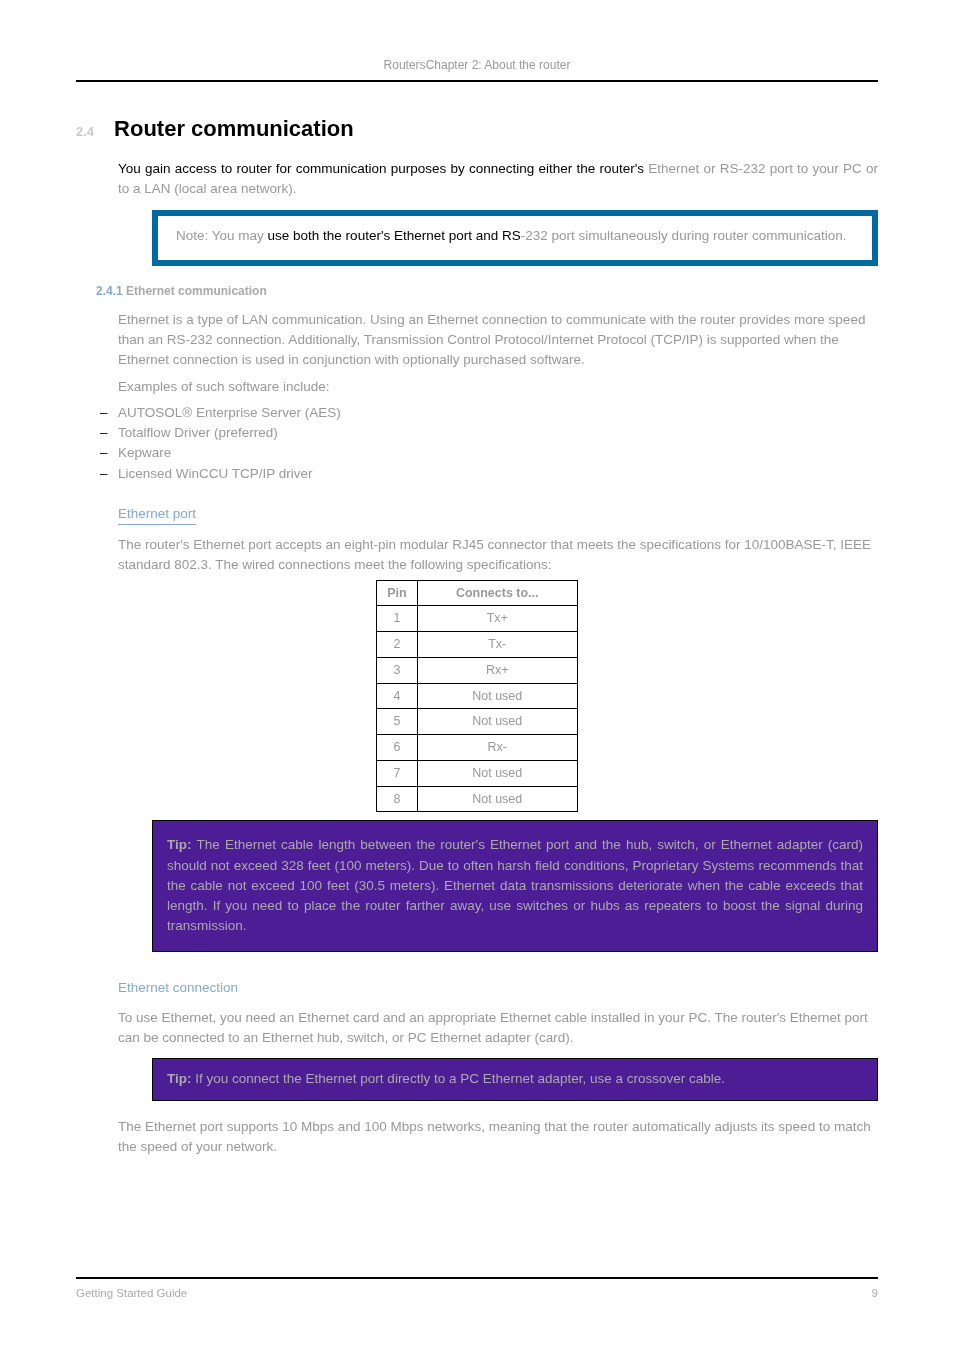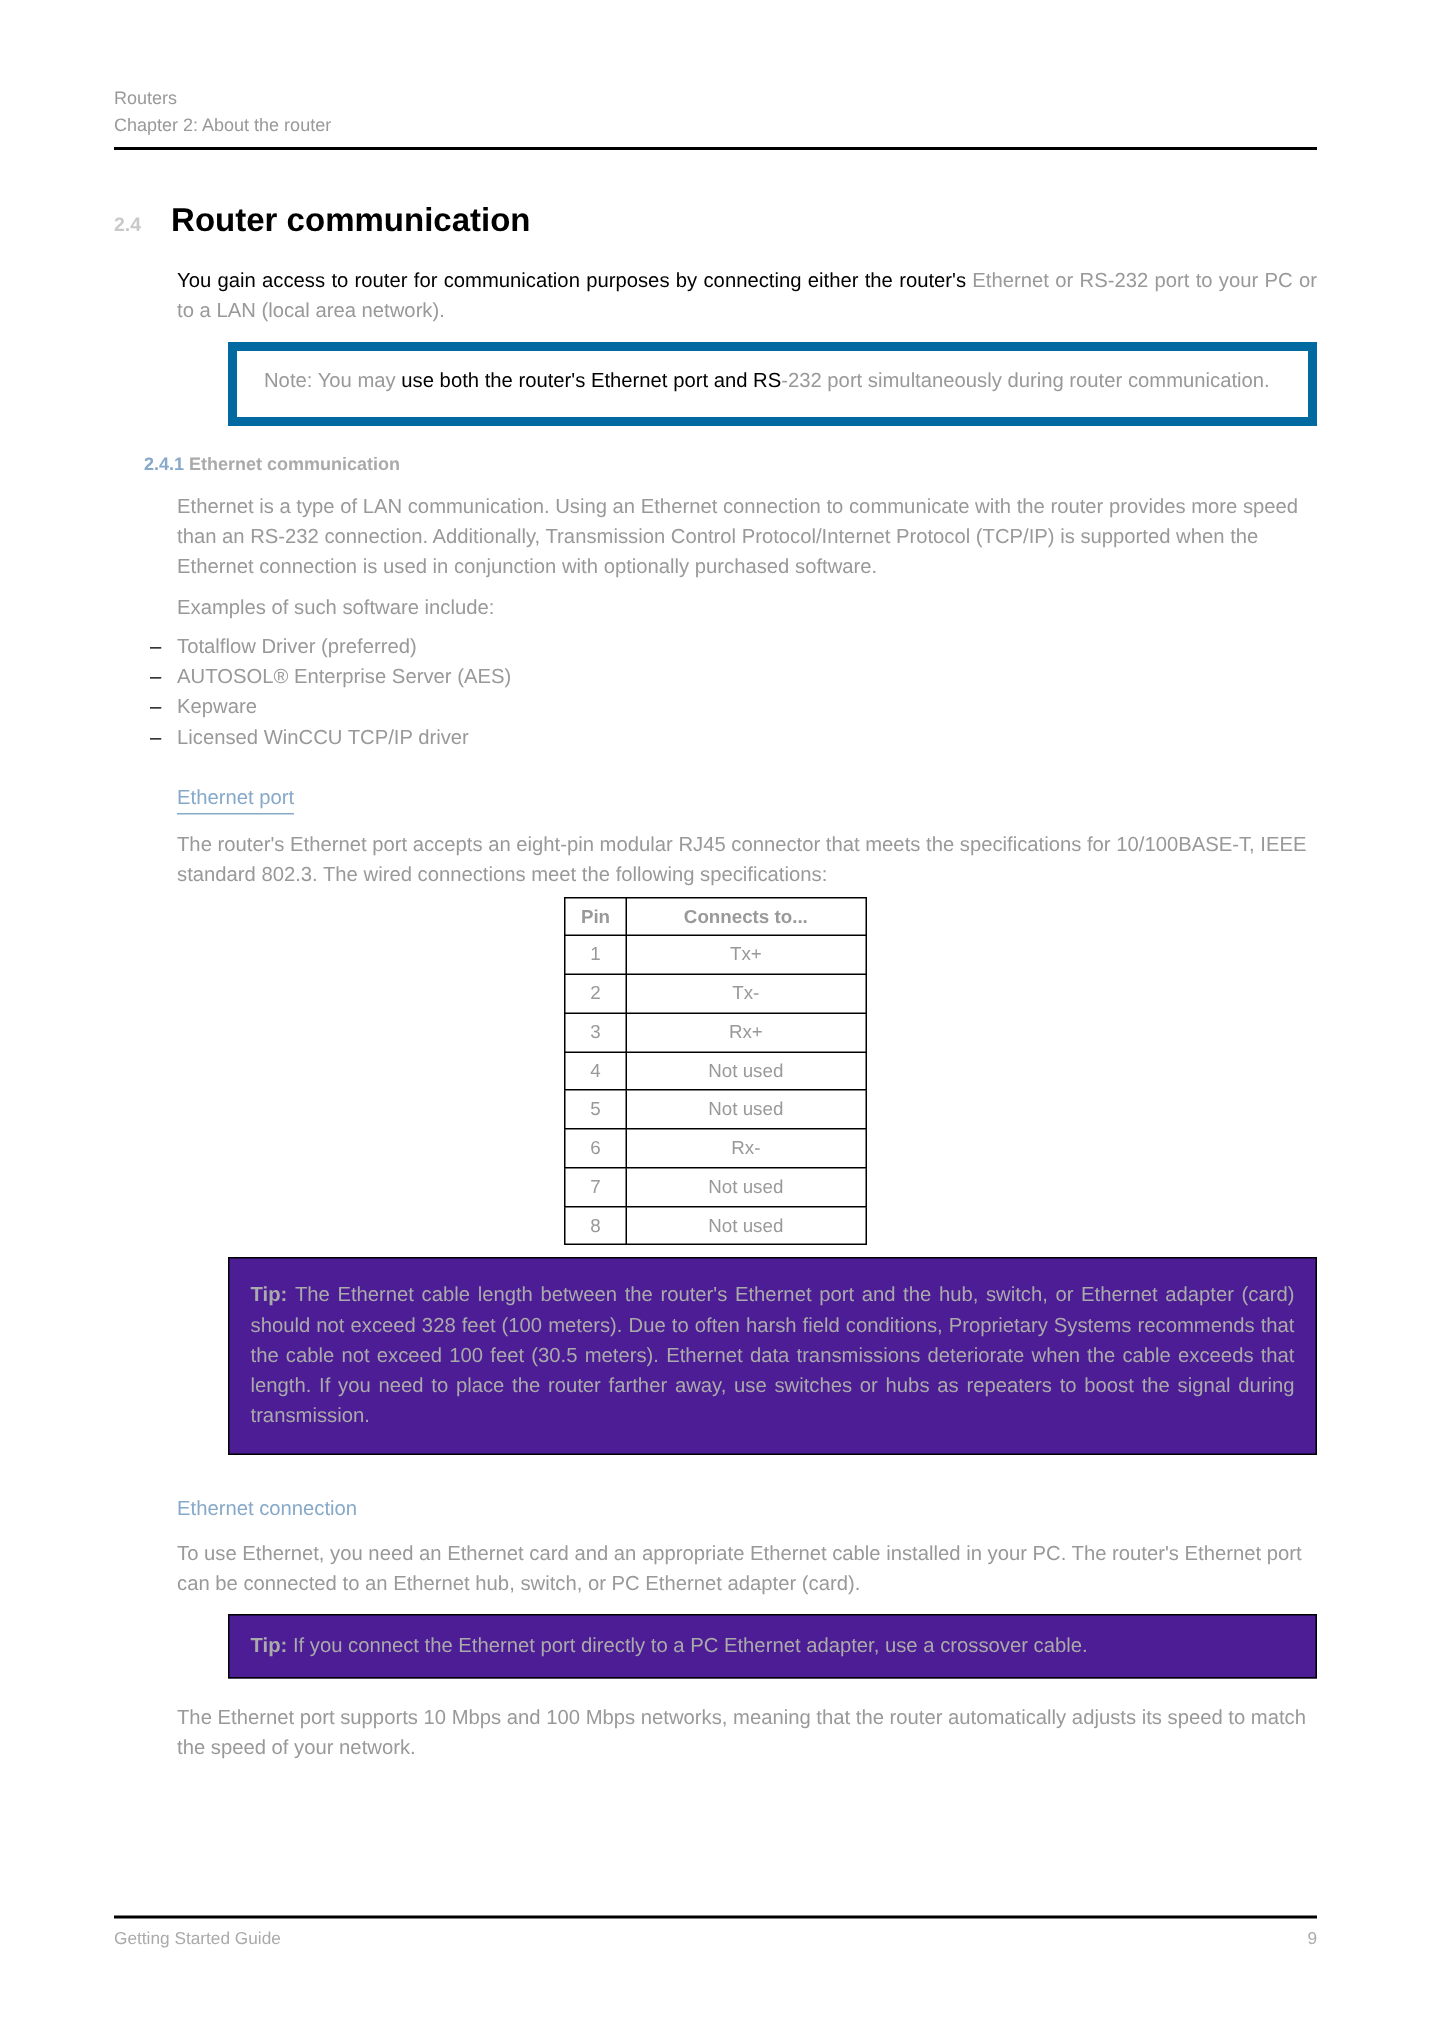--- a/index.html
+++ b/index.html
@@ -20,21 +20,20 @@
     position: relative;
   }
   .header-line {
     border-bottom: 2px solid #000;
     margin-bottom: 30px;
     padding-bottom: 6px;
     display: flex;
     justify-content: center;
     font-size: 12px;
     color: #999;
-    flex-direction: column;
   }
   .sec-title {
     display: flex;
     align-items: baseline;
     gap: 20px;
     margin-left: 0px;
     margin-bottom: 14px;
   }
   .sec-num { font-size: 13px; font-weight: bold; color: #c9c9c9; }
   .sec-text { font-size: 22px; font-weight: bold; }
@@ -134,22 +133,22 @@
   <div class="subtitle">
     <span class="blue">2.4.1</span>
     <span>Ethernet communication</span>
   </div>
 
   <p class="ind">Ethernet is a type of LAN communication. Using an Ethernet connection to communicate with the router provides more speed than an RS-232 connection. Additionally, Transmission Control Protocol/Internet Protocol (TCP/IP) is supported when the Ethernet connection is used in conjunction with optionally purchased software.</p>
 
   <p class="bullets-intro">Examples of such software include:</p>
 
   <ul class="dashlist">
+    <li>AUTOSOL® Enterprise Server (AES)</li>
     <li>Totalflow Driver (preferred)</li>
-    <li>AUTOSOL® Enterprise Server (AES)</li>
     <li>Kepware</li>
     <li>Licensed WinCCU TCP/IP driver</li>
   </ul>
 
   <div class="underlined-hdr">Ethernet port</div>
 
   <p class="ind">The router's Ethernet port accepts an eight-pin modular RJ45 connector that meets the specifications for 10/100BASE-T, IEEE standard 802.3. The wired connections meet the following specifications:</p>
 
   <table class="pin-table">
     <thead>

